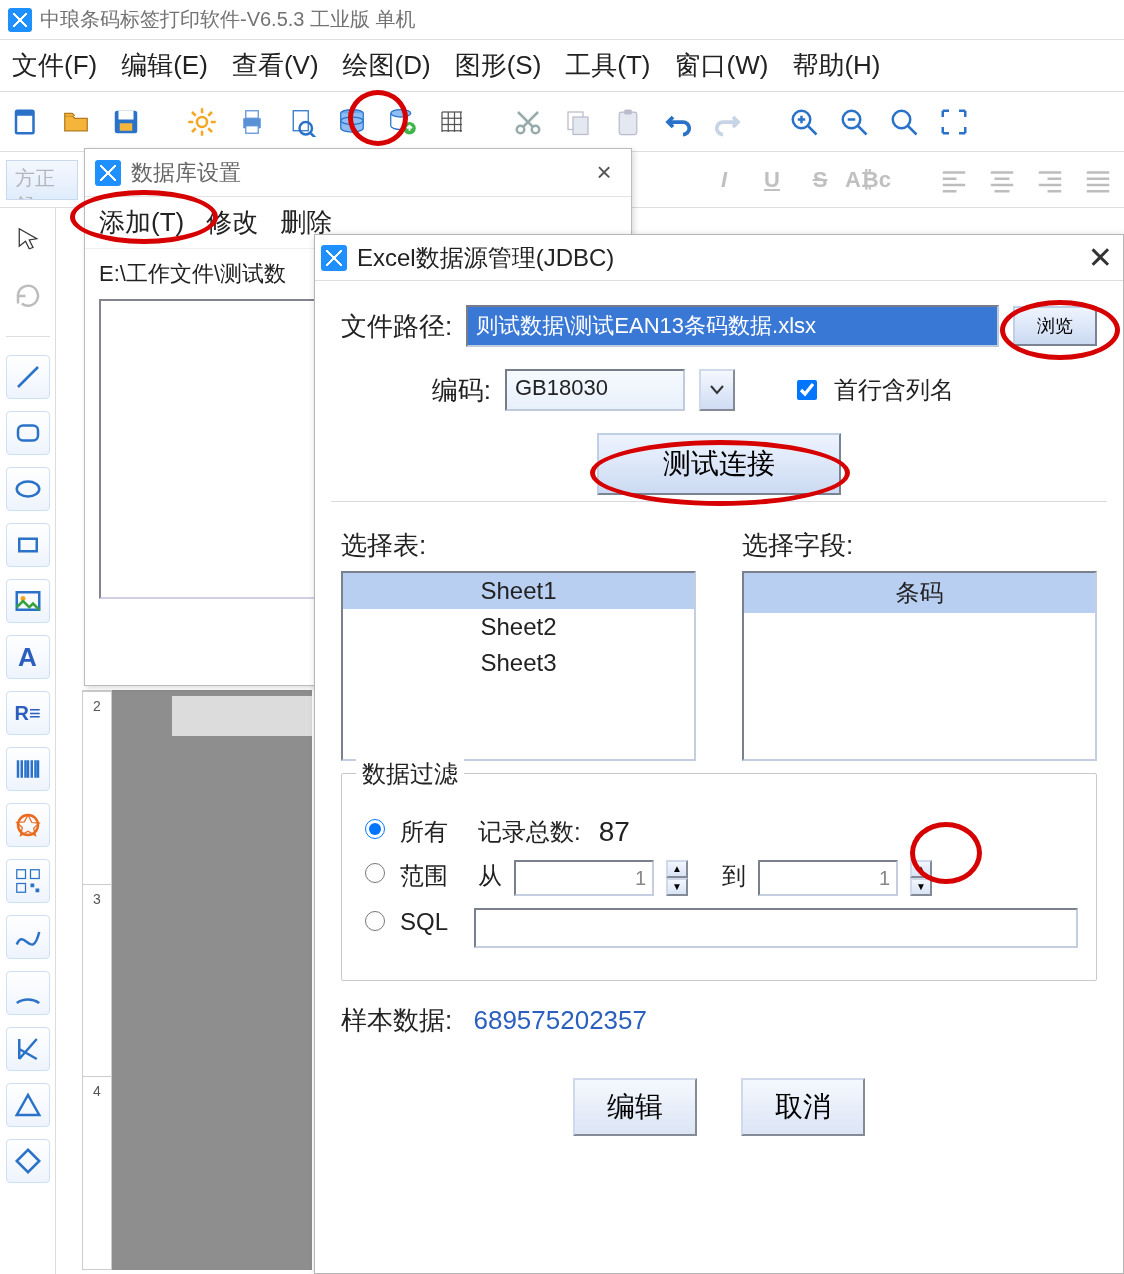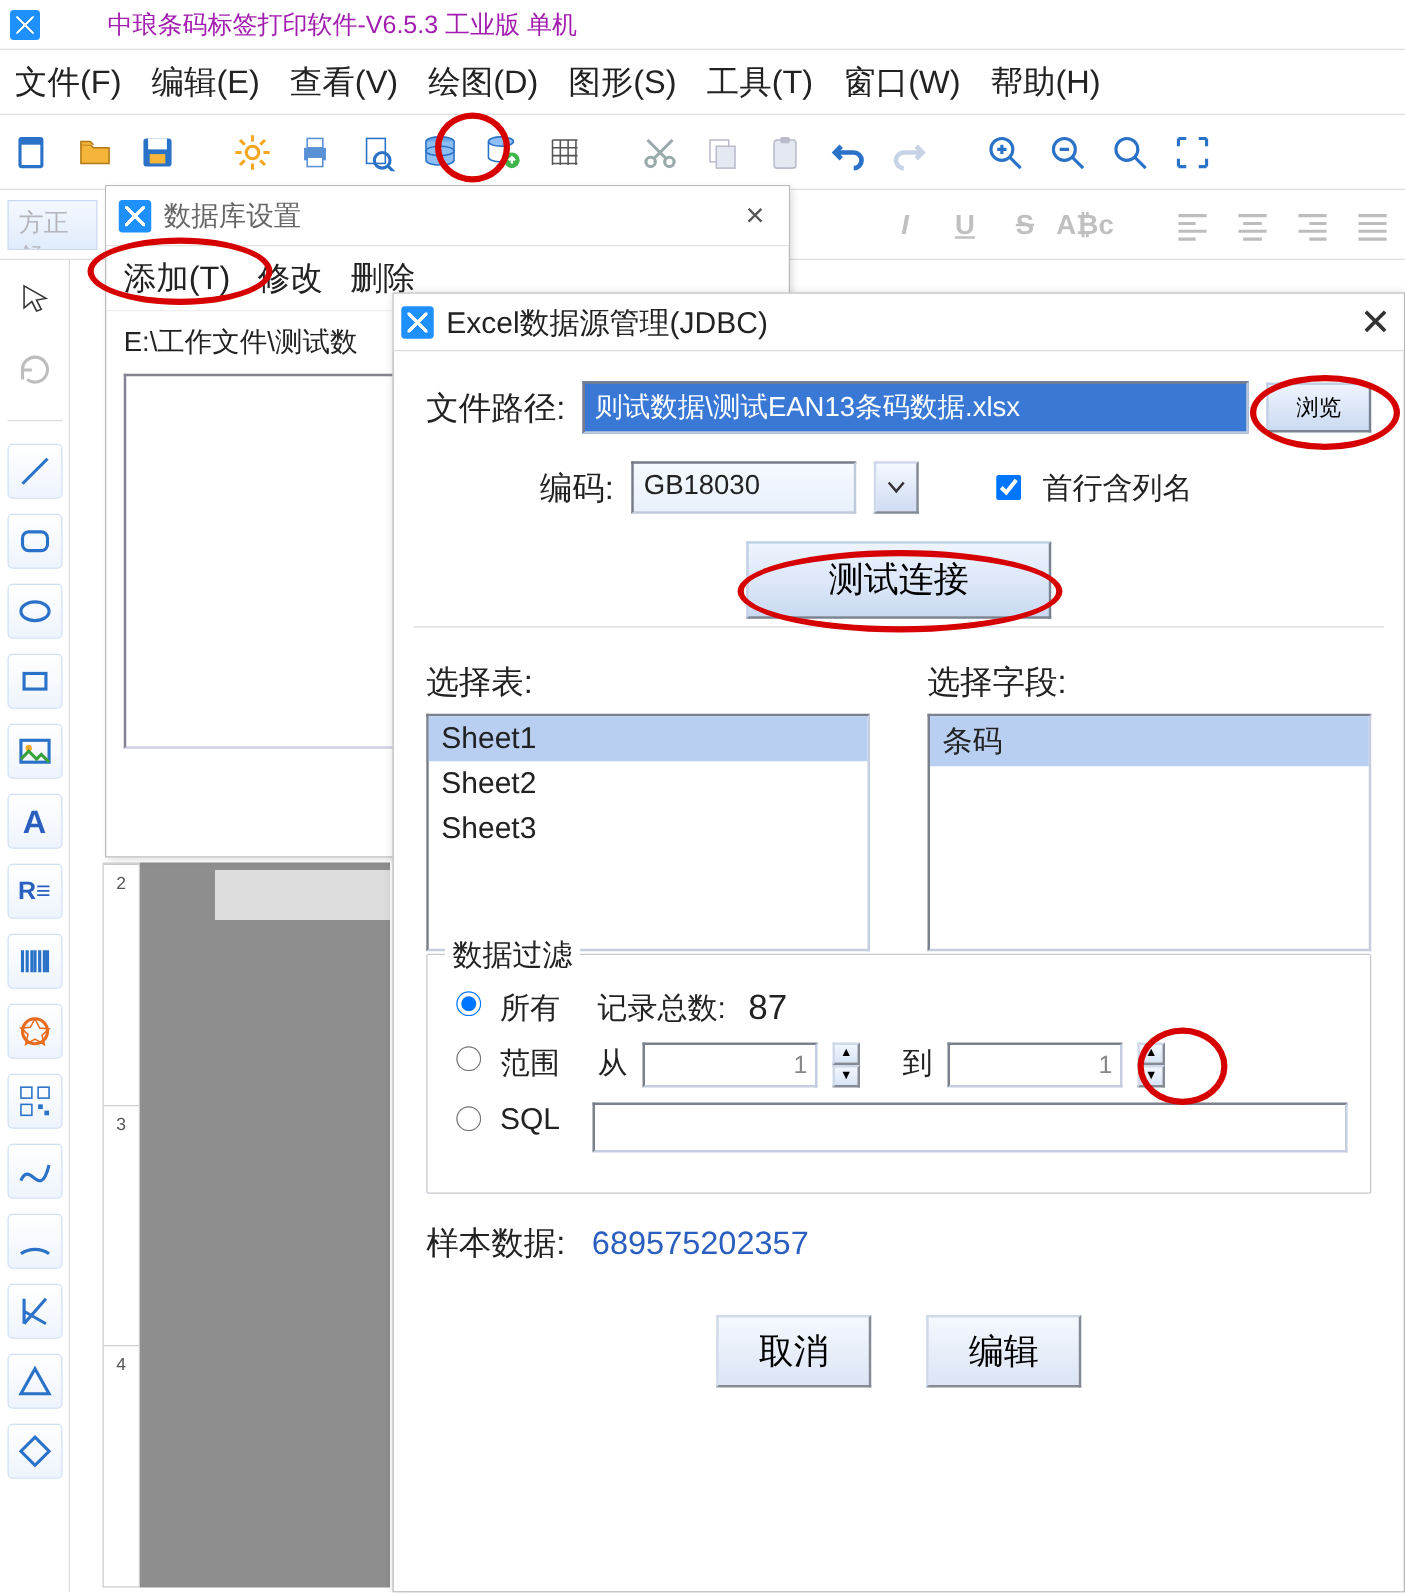--- a/index.html
+++ b/index.html
@@ -31,21 +31,21 @@
     margin-right: 8px;
     position: relative;
   }
   .titlebar .app-icon::before {
     content:"";
     position:absolute; inset:5px;
     background:
       linear-gradient(45deg, transparent 45%, #fff 45%, #fff 55%, transparent 55%),
       linear-gradient(-45deg, transparent 45%, #fff 45%, #fff 55%, transparent 55%);
   }
-  .titlebar-title { color: #a21caf; font-size: 20px; margin-left: 46px; }
+  .titlebar-title { color: #737373; font-size: 20px; }
 
   
   .menubar {
     display: flex;
     gap: 24px;
     padding: 8px 12px;
     font-size: 26px;
     border-bottom: 1px solid #ddd;
   }
 
@@ -245,27 +245,27 @@
     padding:6px 22px; font-size:18px;
   }
   .section-lbl { font-size:26px; margin:12px 0 8px 0;}
   .sel-row { display:flex; gap:46px; }
   .sel-col { flex:1; display:flex; flex-direction:column; }
   .lstbox {
     border:2px inset #c5cee0;
     height:190px; background:#fff;
     font-size:24px;
   }
-  .lstbox .item { padding:4px 10px; }
+  .lstbox .item { padding:4px 10px;text-align:center; }
   .lstbox .item.sel { background:#b9cff2; }
   .fieldset {
     border:1px solid #c8c8d0;
     border-radius:2px;
-    padding:14px 18px 20px 18px;
-    margin-top:2px;
+    padding:30px 18px 20px 18px;
+    margin-top:12px;
     position:relative;
   }
   .fieldset .legend {
     position:absolute; top:-16px; left:14px;
     background:#fff; padding:0 6px; font-size:24px;
   }
   .radio-row { display:flex; gap:12px; margin:12px 0;}
   .radio { width:20px;height:20px; }
   .numin { width:140px; height:36px; border:2px inset #c5cee0; text-align:right; padding:2px 6px; font-size:20px; color:#888;}
   .spin { display:flex; flex-direction:column; }
@@ -715,21 +715,21 @@
         <input class="longin" style="margin-left: 14px;">
       </div>
     </div>
 
     <div class="sample">
       <span>样本数据:</span>
       <span class="val">689575202357</span>
     </div>
 
     <div class="footer-btns">
+      <button class="b">编辑</button>
       <button class="b">取消</button>
-      <button class="b">编辑</button>
     </div>
   </div>
 </div>
 
 <div class="circled circ-browse"></div>
 <div class="circled circ-test"></div>
 <div class="circled circ-count"></div>
 
 </body></html>

